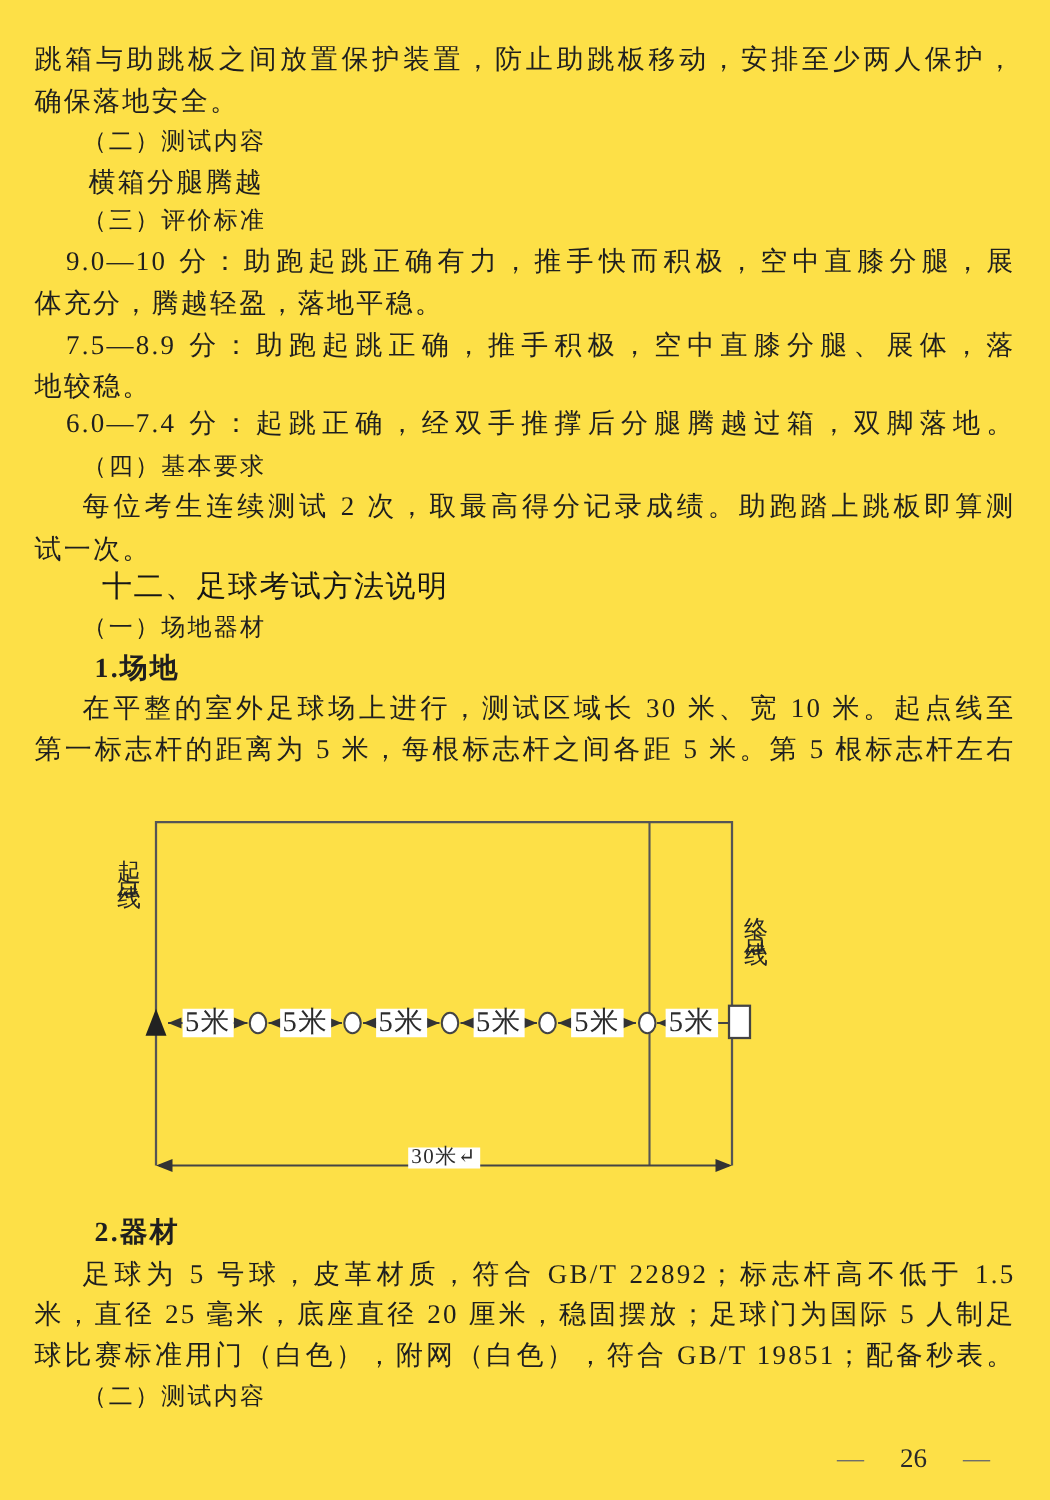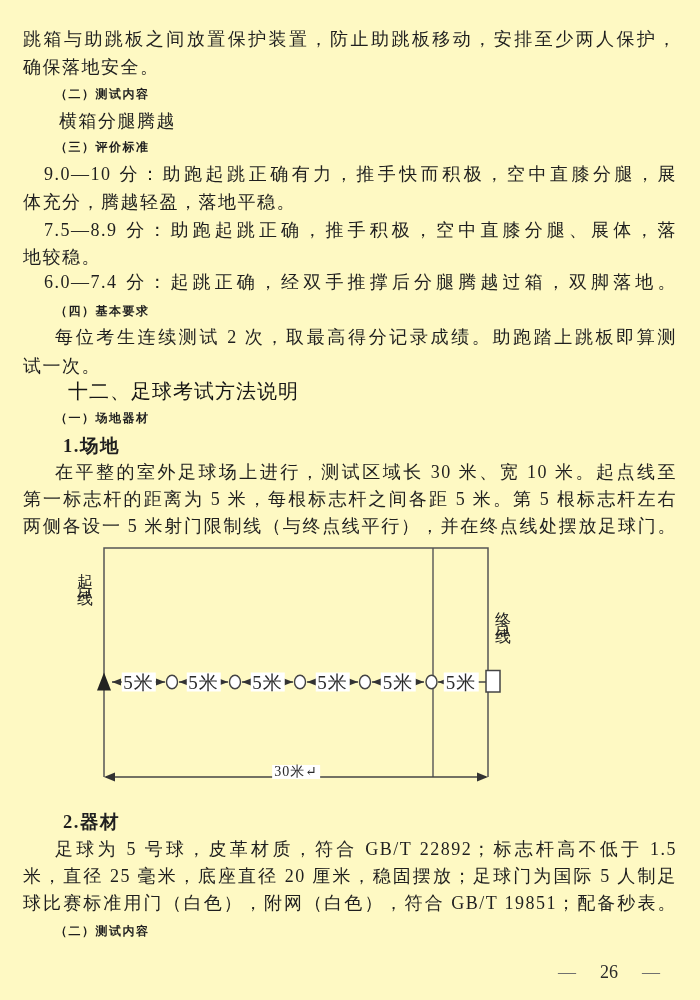--- a/index.html
+++ b/index.html
@@ -1,41 +1,41 @@
 <!DOCTYPE html>
 <html><head>
 <meta charset="utf-8">
 <style>
   html,body{margin:0;padding:0;background:#e9e9e9;}
   .page{
     position:relative;
     width:700px;height:1000px;
     margin:0 auto;
-    background:#fef9c3;
+    background:#fde047;
     overflow:hidden;
     font-family:"Liberation Serif","DejaVu Serif",serif;
     color:#1f1f1f;
   }
   .ln{
     position:absolute;left:23px;right:23px;height:27px;
     line-height:27px;font-size:18px;letter-spacing:1.5px;
     white-space:nowrap;overflow:visible;
   }
   .full{white-space:normal;text-align:justify;text-align-last:justify;}
   .ind21{padding-left:21px;}
   .ind32{padding-left:32px;}
   .ind36{padding-left:36px;}
   .ind40{padding-left:40px;}
   .ind45{padding-left:45px;}
   .h1{
     font-family:"Liberation Sans","DejaVu Sans",sans-serif;
     font-weight:400;font-size:20px;letter-spacing:1px;color:#161616;
   }
   .sub{font-weight:700;font-size:18.5px;}
-  .kai{font-size:12px;font-weight:bold;}
+  .kai{font-size:16px;}
   
   .diagram-svg{position:absolute;left:0;top:540px;}
   .dim{
     position:absolute;transform:translate(-50%,-50%);
     background:#ffffff;padding:0 2px;
     font-size:19px;letter-spacing:1px;line-height:1;
     color:#2b2b2b;white-space:nowrap;
   }
   .vlabel{
     position:absolute;
@@ -66,21 +66,20 @@
   <div class="ln" style="top:244px">地较稳。</div>
   <div class="ln full ind21" style="top:269px">6.0—7.4 分：起跳正确，经双手推撑后分腿腾越过箱，双脚落地。</div>
   <div class="ln kai ind32" style="top:298px">（四）基本要求</div>
   <div class="ln full ind32" style="top:324px">每位考生连续测试 2 次，取最高得分记录成绩。助跑踏上跳板即算测</div>
   <div class="ln" style="top:353px">试一次。</div>
   <div class="ln h1 ind45" style="top:378px">十二、足球考试方法说明</div>
   <div class="ln kai ind32" style="top:405px">（一）场地器材</div>
   <div class="ln sub ind40" style="top:433px">1.场地</div>
   <div class="ln full ind32" style="top:459px">在平整的室外足球场上进行，测试区域长 30 米、宽 10 米。起点线至</div>
   <div class="ln full" style="top:486px">第一标志杆的距离为 5 米，每根标志杆之间各距 5 米。第 5 根标志杆左右</div>
-  <div class="ln full" style="top:513px">两侧各设一 5 米射门限制线（与终点线平行），并在终点线处摆放足球门。</div>
   <div class="ln sub ind40" style="top:809px">2.器材</div>
   <div class="ln full ind32" style="top:836px">足球为 5 号球，皮革材质，符合 GB/T 22892；标志杆高不低于 1.5</div>
   <div class="ln full" style="top:863px">米，直径 25 毫米，底座直径 20 厘米，稳固摆放；足球门为国际 5 人制足</div>
   <div class="ln full" style="top:890px">球比赛标准用门（白色），附网（白色），符合 GB/T 19851；配备秒表。</div>
   <div class="ln kai ind32" style="top:918px">（二）测试内容</div>
 
   <svg class="diagram-svg" width="700" height="260" viewBox="0 540 700 260">
 
     <path d="M104 777 L104 548 L488 548 L488 777" fill="none" stroke="#555555" stroke-width="1.5"></path>
 

